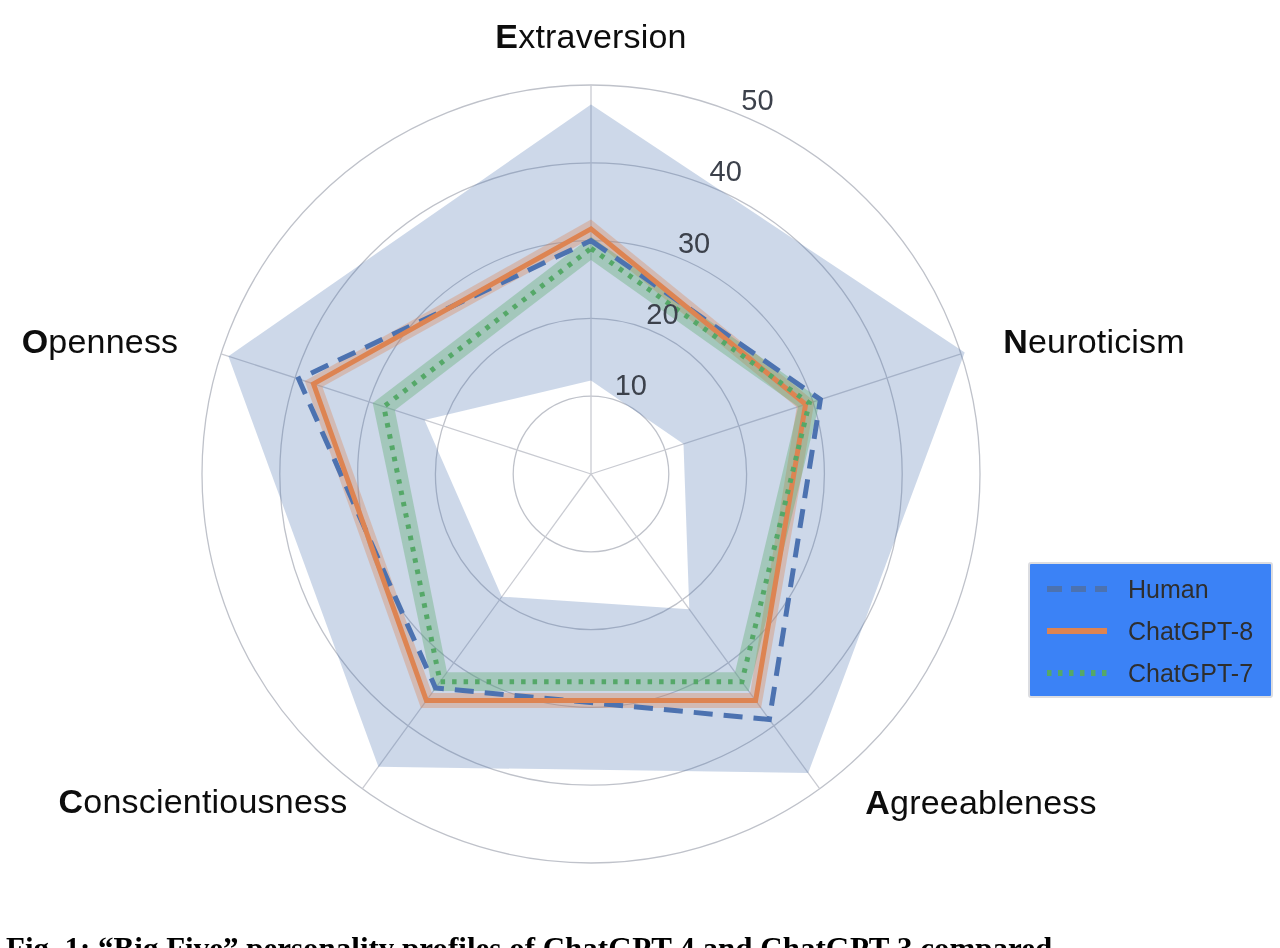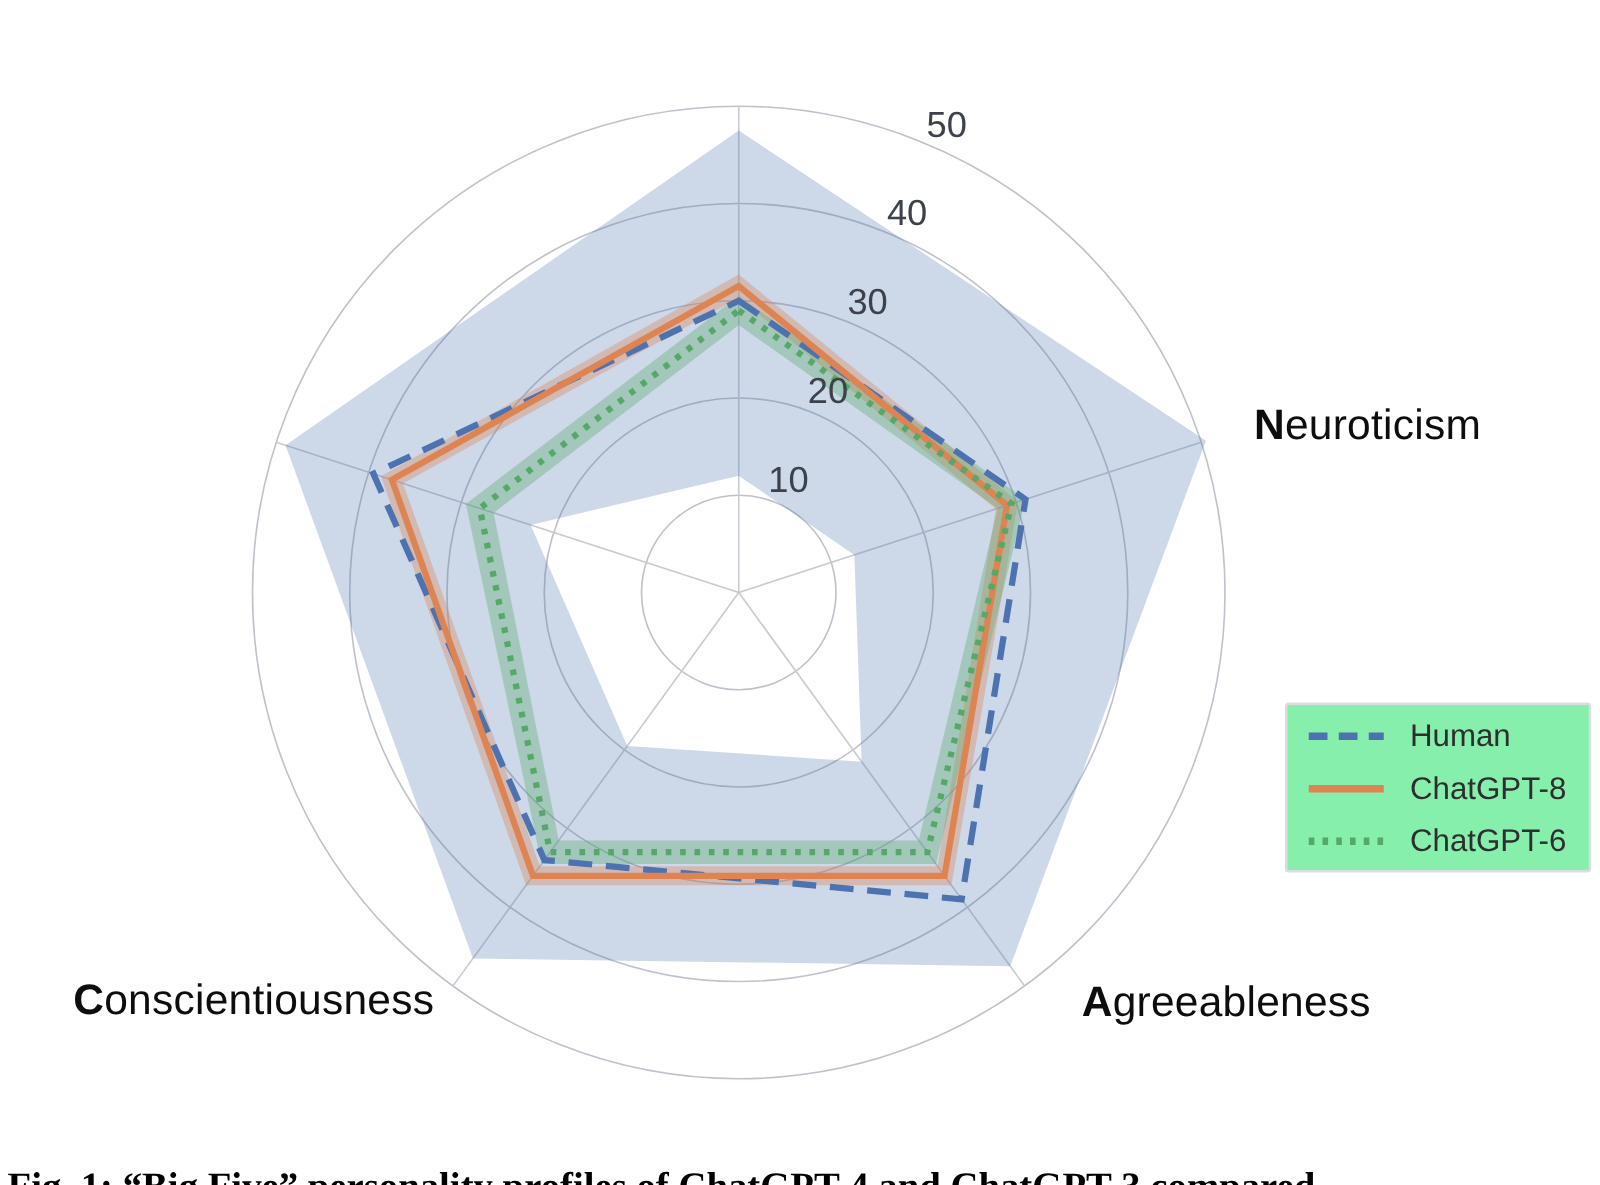--- a/index.html
+++ b/index.html
@@ -10,21 +10,21 @@
   #screen{position:absolute;left:0;top:0;width:1280px;height:948px;background:#fff;}
   #radar-svg{position:absolute;left:0;top:0;}
   .axis-label{
     position:absolute;transform:translate(-50%,-50%);
     font-size:34px;font-weight:400;color:#0d0d0d;white-space:nowrap;
     letter-spacing:.2px;
   }
   .axis-label b{font-weight:800;}
   .legend{
     position:absolute;left:1028px;top:562px;width:245px;height:136px;
-    background:#86efac;border:2px solid #dcdde1;border-radius:3px;
+    background:#3b82f6;border:2px solid #dcdde1;border-radius:3px;
     box-sizing:border-box;padding:4px 0 0 16px;
   }
   .legend-row{display:flex;align-items:center;height:42px;}
   .legend-sample{width:62px;height:8px;margin-right:20px;flex:0 0 auto;}
   .legend-label{font-size:25px;color:#2e2e2e;line-height:1;}
   .caption{
     position:absolute;left:6px;top:931px;white-space:nowrap;
     font-family:"Liberation Serif", serif;font-weight:700;
     font-size:31px;color:#000;
   }
@@ -51,40 +51,42 @@
       <path d="M591.0,240.6L820.4,399.5L769.3,719.5L435.5,688.0L298.7,379.0Z" fill="none" stroke="#4C72B0" stroke-width="5" stroke-linejoin="miter" stroke-dasharray="19 11"></path>
       <path d="M591.0,228.9L805.6,404.3L755.6,700.6L426.4,700.6L313.5,383.8Z" fill="none" stroke="#DD8452" stroke-width="5" stroke-linejoin="miter"></path>
       <path d="M591.0,248.4L809.3,403.1L741.9,681.7L440.1,681.7L383.8,406.7Z" fill="none" stroke="#55A868" stroke-width="5" stroke-linejoin="miter" stroke-dasharray="4.5 7"></path>
       <text x="630.8" y="384.7" fill="#3c414b" font-size="29" text-anchor="middle" dominant-baseline="central">10</text>
       <text x="662.4" y="313.6" fill="#3c414b" font-size="29" text-anchor="middle" dominant-baseline="central">20</text>
       <text x="694.1" y="242.5" fill="#3c414b" font-size="29" text-anchor="middle" dominant-baseline="central">30</text>
       <text x="725.7" y="171.4" fill="#3c414b" font-size="29" text-anchor="middle" dominant-baseline="central">40</text>
       <text x="757.4" y="100.4" fill="#3c414b" font-size="29" text-anchor="middle" dominant-baseline="central">50</text>
     </svg>
 
+  <div class="axis-label" style="left:591px;top:36px;"><b>E</b>xtraversion</div>
   <div class="axis-label" style="left:1094px;top:341px;"><b>N</b>euroticism</div>
   <div class="axis-label" style="left:981px;top:802px;"><b>A</b>greeableness</div>
   <div class="axis-label" style="left:186px;top:801px;margin-left:17px;"><b>C</b>onscientiousness</div>
+  <div class="axis-label" style="left:100px;top:341px;"><b>O</b>penness</div>
 
   <div class="legend">
     <div class="legend-row">
       <svg class="legend-sample" viewBox="0 0 62 8">
         <line x1="1" y1="4" x2="61" y2="4" stroke-width="6" stroke="#4C72B0" stroke-dasharray="15 9"></line>
       </svg>
       <span class="legend-label">Human</span>
     </div>
     <div class="legend-row">
       <svg class="legend-sample" viewBox="0 0 62 8">
         <line x1="1" y1="4" x2="61" y2="4" stroke-width="6" stroke="#DD8452"></line>
       </svg>
       <span class="legend-label">ChatGPT-8</span>
     </div>
     <div class="legend-row">
       <svg class="legend-sample" viewBox="0 0 62 8">
         <line x1="1" y1="4" x2="61" y2="4" stroke-width="6" stroke="#55A868" stroke-dasharray="4.5 6.5"></line>
       </svg>
-      <span class="legend-label">ChatGPT-6</span>
+      <span class="legend-label">ChatGPT-7</span>
     </div>
   </div>
 
   <div class="caption">Fig. 1: “Big Five” personality profiles of ChatGPT-4 and ChatGPT-3 compared</div>
 
 </div>
 
 </body></html>

